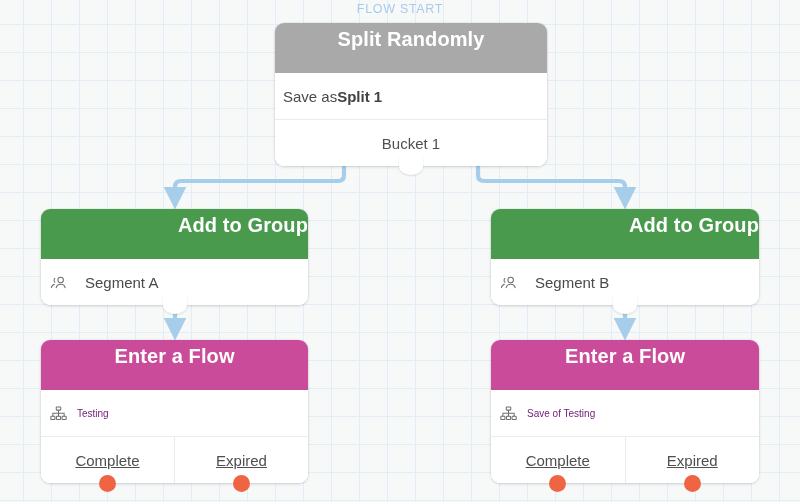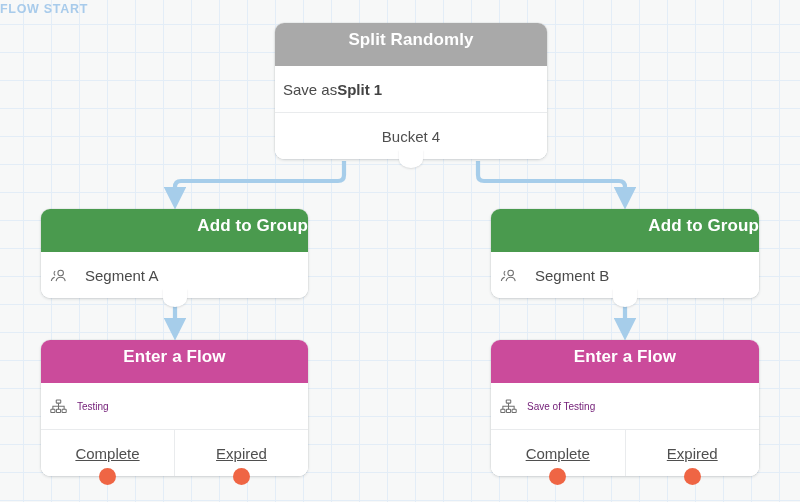--- a/index.html
+++ b/index.html
@@ -37,25 +37,25 @@
   
   .card {
     position: absolute;
     background: #ffffff;
     border-radius: 9px;
     box-shadow: 0 1px 3px rgba(40,50,60,0.18), 0 0 0 0.5px rgba(40,50,60,0.07);
     overflow: visible;
   }
 
   .card-header {
-    height: 43px;
+    height: 50px;
     line-height: 33px;
     text-align: center;
     color: #ffffff;
-    font-size: 17px;
+    font-size: 20px;
     font-weight: bold;
     border-top-left-radius: 9px;
     border-top-right-radius: 9px;
     letter-spacing: 0.1px;
   }
   .hdr-gray  { background: #a9a9a9; }
   .hdr-green { background: #4a9a4e; text-align: right; }
   .hdr-pink  { background: #cb4b9b; }
 
   .card-body {
@@ -167,22 +167,23 @@
     background: #ef6544;
     z-index: 2;
   }
 
   
   #flow-start {
     position: absolute;
     left: 0;
     top: 2px;
     width: 800px;
+    text-align: center;
     font-size: 12.5px;
-    font-weight: bold;
+    font-weight: normal;
     letter-spacing: 0.7px;
     color: #a8cbeb;
   }
 
   
   #card-split       { left: 275px; top: 23px;  width: 272px; }
   #card-group-left  { left: 41px;  top: 209px; width: 267px; }
   #card-group-right { left: 491px; top: 209px; width: 268px; }
   #card-flow-left   { left: 41px;  top: 340px; width: 267px; }
   #card-flow-right  { left: 491px; top: 340px; width: 268px; }
@@ -211,21 +212,21 @@
   </svg>
 
   <div class="card" id="card-split">
     <div class="card-header hdr-gray">Split Randomly</div>
     <div class="card-body">
       <span>Save as </span>
         <span class="bold">Split 1</span>
     </div>
     <div class="split-row">
       <div class="split-cell">
-        <span>Bucket 4</span>
+        <span>Bucket 1</span>
         <span class="notch"></span>
       </div>
     </div>
   </div>
 
   <div class="card" id="card-group-left">
     <div class="card-header hdr-green">Add to Group</div>
     <div class="card-body last">
       <span class="body-icon">
         <svg viewBox="0 0 22 16" width="20" height="15">

